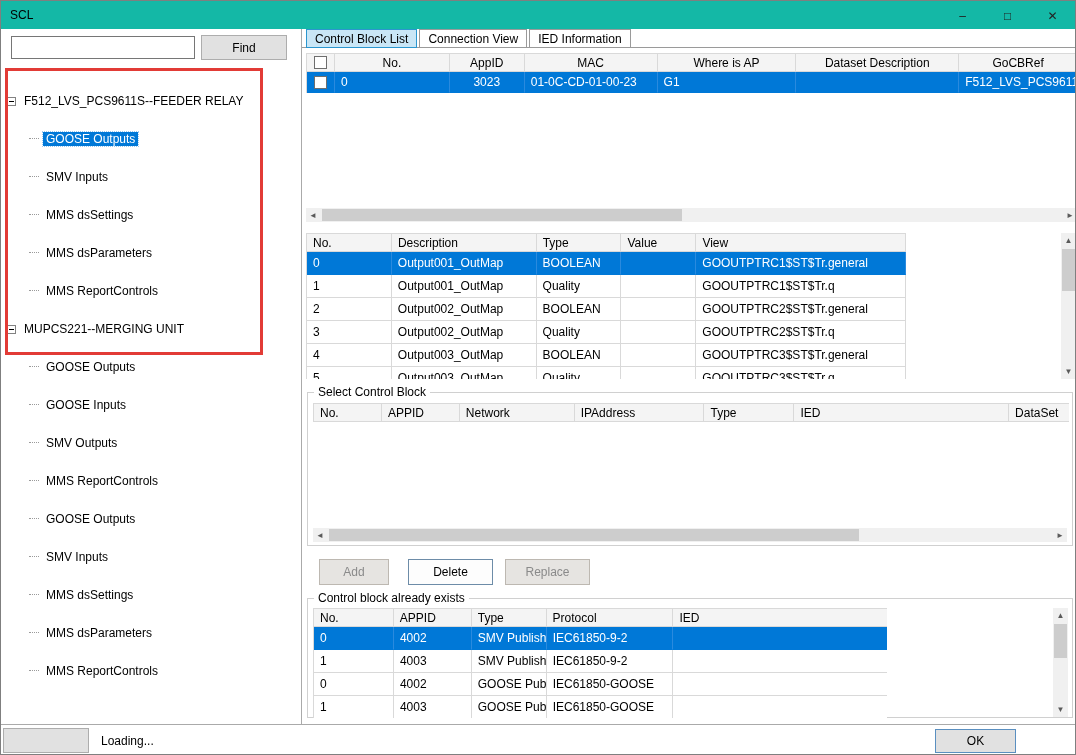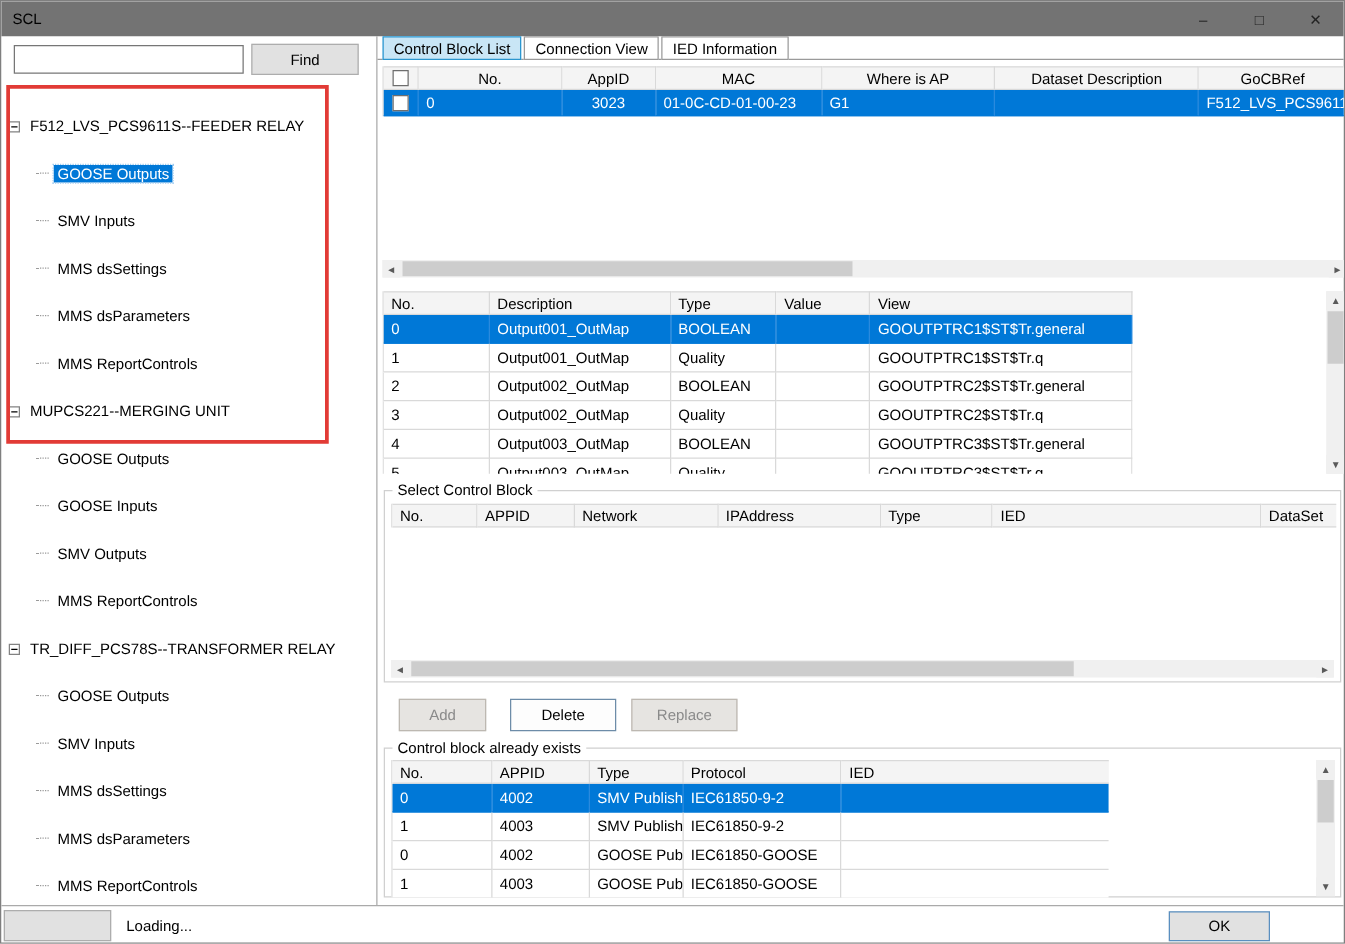--- a/index.html
+++ b/index.html
@@ -2,21 +2,21 @@
 <html><head>
 <meta charset="utf-8">
 <style>
   html,body { margin:0; padding:0; background:#c8c8c8; }
   .window {
     position:relative; width:1076px; height:755px; background:#fff;
     border:1px solid #7f7f7f; box-sizing:border-box; overflow:hidden;
     font-family:"Liberation Sans", sans-serif; font-size:12px; color:#000;
   }
   
-  .titlebar { position:absolute; left:0; top:0; right:0; height:28px; background:#737373; }
+  .titlebar { position:absolute; left:0; top:0; right:0; height:28px; background:#14b8a6; }
   .title-text { position:absolute; left:9px; top:7px; }
   .win-controls { position:absolute; right:0; top:0; height:29px; display:flex; }
   .win-btn { width:45px; height:29px; display:flex; align-items:center; justify-content:center; font-size:12px; color:#222; }
   
   .search-input { position:absolute; left:10px; top:35px; width:184px; height:23px; box-sizing:border-box;
     border:1px solid #767676; padding:2px 5px; font:inherit; font-family:"Liberation Sans",sans-serif; }
   .find-btn { position:absolute; left:200px; top:34px; width:86px; height:25px; background:#e1e1e1;
     border:1px solid #adadad; font:inherit; font-family:"Liberation Sans",sans-serif; }
   .tree { position:absolute; left:6px; top:70px; width:292px; }
   .tree-item { height:16px; display:flex; align-items:center; white-space:nowrap; cursor:default;margin-top:22px; }
@@ -30,21 +30,21 @@
   .v-divider { position:absolute; left:300px; top:28px; width:1px; height:695px; background:#aaaaaa; }
   .status-line { position:absolute; left:0; right:0; top:723px; height:1px; background:#aaaaaa; }
   
   .tabstrip-line { position:absolute; left:301px; right:0; top:46px; height:1px; background:#9a9a9a; }
   .tabs { position:absolute; left:305px; top:28px; height:19px; display:flex; }
   .tab { height:19px; line-height:18px; padding:0 8px; border:1px solid #9a9a9a; margin-right:2px; background:#fff; box-sizing:border-box; cursor:default; }
   .tab.active { background:#c9e6f6; border-color:#2b96cf; }
   
   .tbl { position:absolute; }
   .row { display:flex; border-left:1px solid #d9d9d9; box-sizing:border-box; }
-  .hdr { height:19px; }
+  .hdr { height:19px;justify-content:flex-end; }
   .dr  { height:23px; background:#fff; }
   .dr21 { height:21px; }
   .cell { box-sizing:border-box; padding:1px 6px; border-right:1px solid #d9d9d9; border-bottom:1px solid #d9d9d9;
     white-space:nowrap; overflow:hidden; display:flex; align-items:center; }
   .hdr .cell { background:#f4f4f4; border-top:1px solid #d9d9d9; }
   .sel .cell { background:#0078d7; color:#fff; border-right-color:#2a8ade; border-bottom-color:#0078d7; }
   .center { justify-content:center; }
   .cb { width:13px; height:13px; box-sizing:border-box; border:1px solid #6e6e6e; background:#fff; flex:none; }
   .clip { overflow:hidden; }
   
@@ -121,24 +121,20 @@
         <span class="dash"></span>
         <span class="tree-label">GOOSE Inputs</span>
       </div>
     <div class="tree-item child">
         <span class="dash"></span>
         <span class="tree-label">SMV Outputs</span>
       </div>
     <div class="tree-item child">
         <span class="dash"></span>
         <span class="tree-label">MMS ReportControls</span>
-      </div>
-    <div class="tree-item root">
-        <span class="glyph"></span>
-        <span class="tree-label">TR_DIFF_PCS78S--TRANSFORMER RELAY</span>
       </div>
     <div class="tree-item child">
         <span class="dash"></span>
         <span class="tree-label">GOOSE Outputs</span>
       </div>
     <div class="tree-item child">
         <span class="dash"></span>
         <span class="tree-label">SMV Inputs</span>
       </div>
     <div class="tree-item child">

